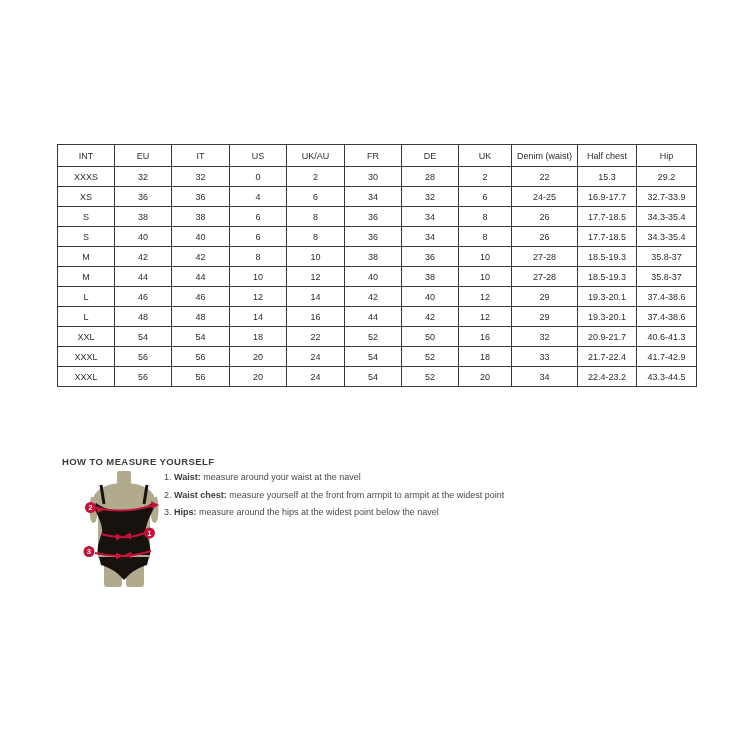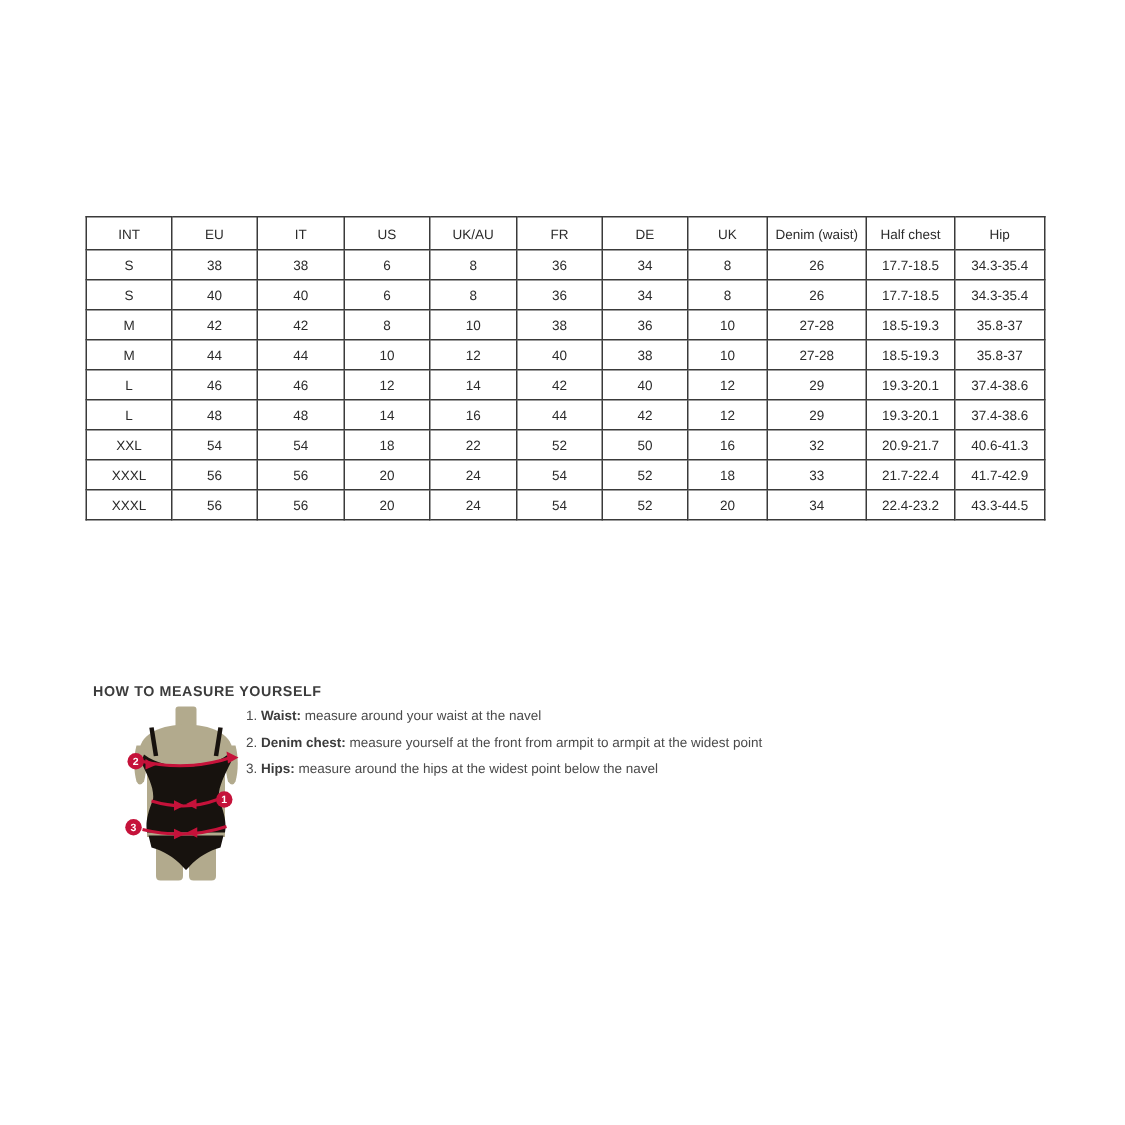--- a/index.html
+++ b/index.html
@@ -98,20 +98,46 @@
         <th>FR</th>
         <th>DE</th>
         <th>UK</th>
         <th>Denim (waist)</th>
         <th>Half chest</th>
         <th>Hip</th>
       </tr>
   </thead>
   <tbody>
       <tr>
+        <td>XXXS</td>
+        <td>32</td>
+        <td>32</td>
+        <td>0</td>
+        <td>2</td>
+        <td>30</td>
+        <td>28</td>
+        <td>2</td>
+        <td>22</td>
+        <td>15.3</td>
+        <td>29.2</td>
+      </tr>
+      <tr>
+        <td>XS</td>
+        <td>36</td>
+        <td>36</td>
+        <td>4</td>
+        <td>6</td>
+        <td>34</td>
+        <td>32</td>
+        <td>6</td>
+        <td>24-25</td>
+        <td>16.9-17.7</td>
+        <td>32.7-33.9</td>
+      </tr>
+      <tr>
         <td>S</td>
         <td>38</td>
         <td>38</td>
         <td>6</td>
         <td>8</td>
         <td>36</td>
         <td>34</td>
         <td>8</td>
         <td>26</td>
         <td>17.7-18.5</td>
@@ -273,15 +299,15 @@
       <g>
         <circle cx="9" cy="81.5" r="5.5" fill="#c5123a"></circle>
         <text x="9" y="84" text-anchor="middle" font-size="7" font-weight="bold" fill="#ffffff">3</text>
       </g>
     </g>
   </svg>
 </div>
 
 <ol class="steps">
     <li><span>1. </span><b>Waist:</b><span> measure around your waist at the navel</span></li>
-    <li><span>2. </span><b>Denim chest:</b><span> measure yourself at the front from armpit to armpit at the widest point</span></li>
+    <li><span>2. </span><b>Waist chest:</b><span> measure yourself at the front from armpit to armpit at the widest point</span></li>
     <li><span>3. </span><b>Hips:</b><span> measure around the hips at the widest point below the navel</span></li>
   </ol>
 
 </body></html>

